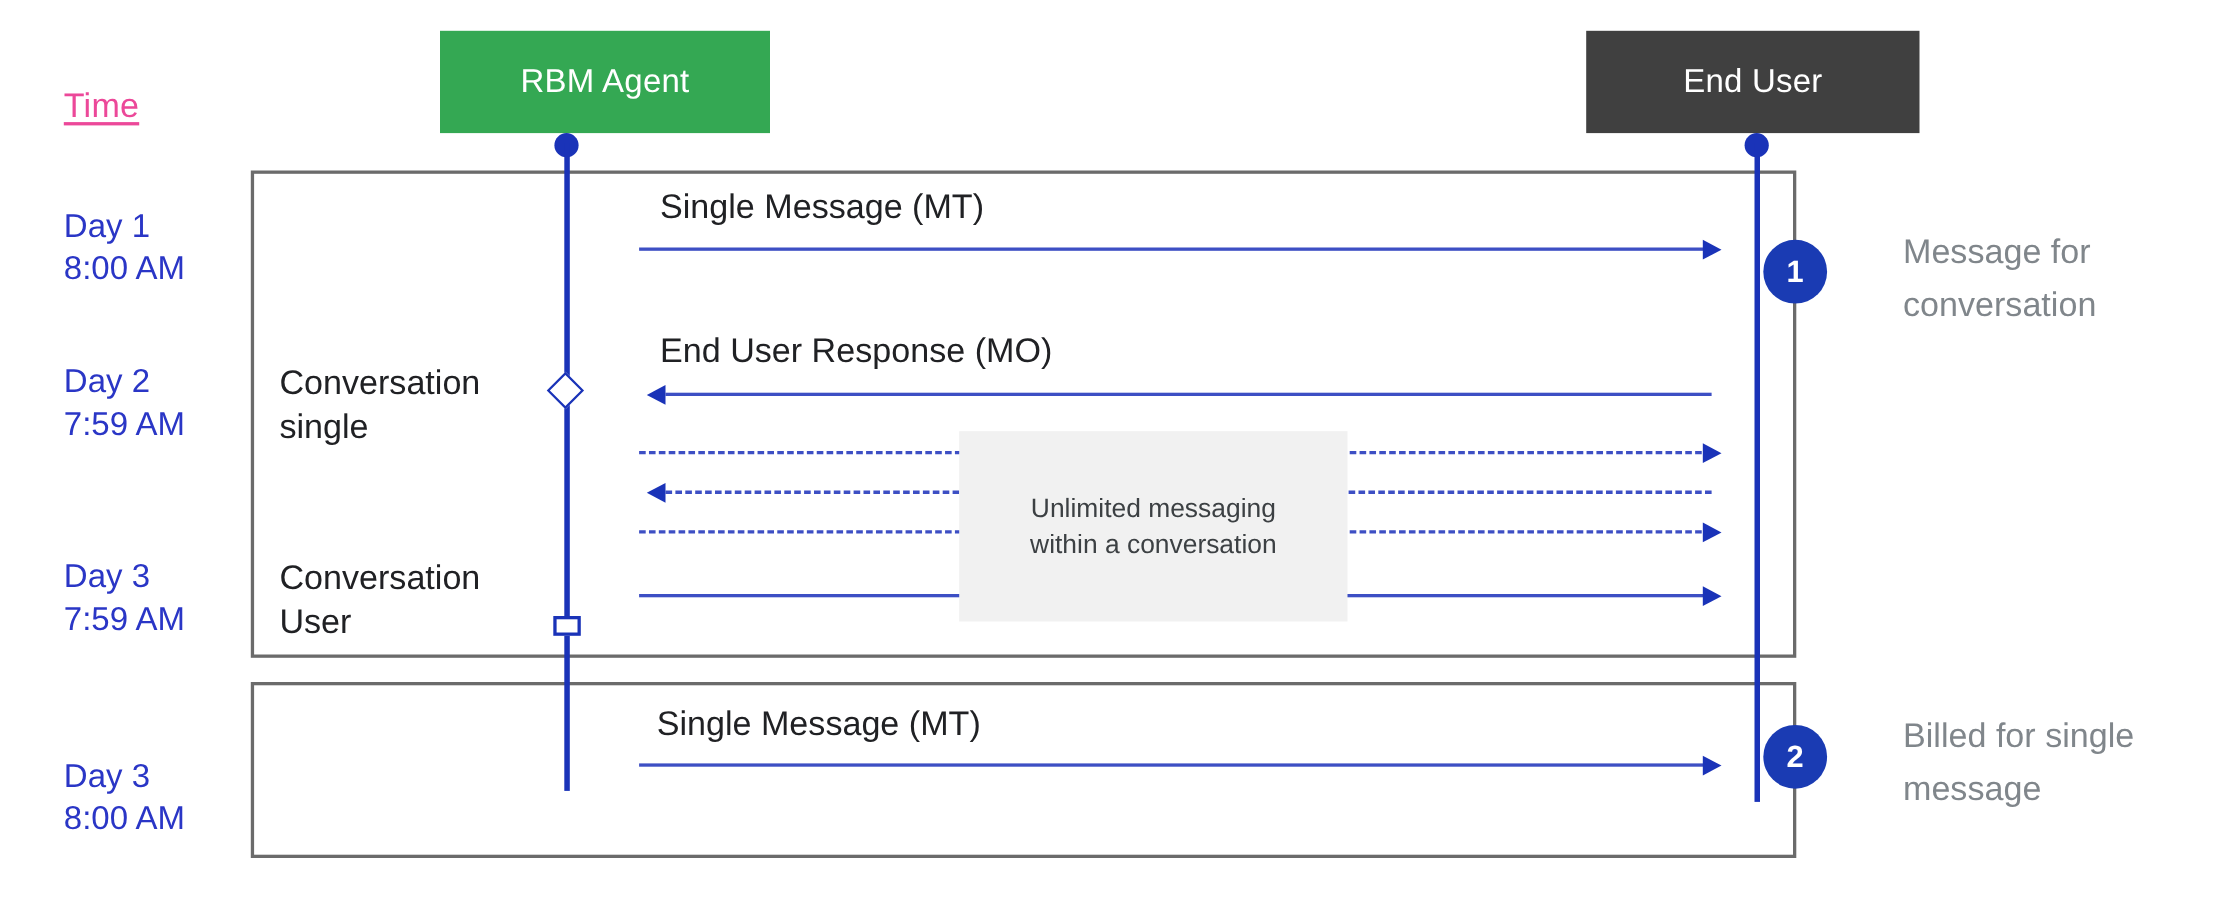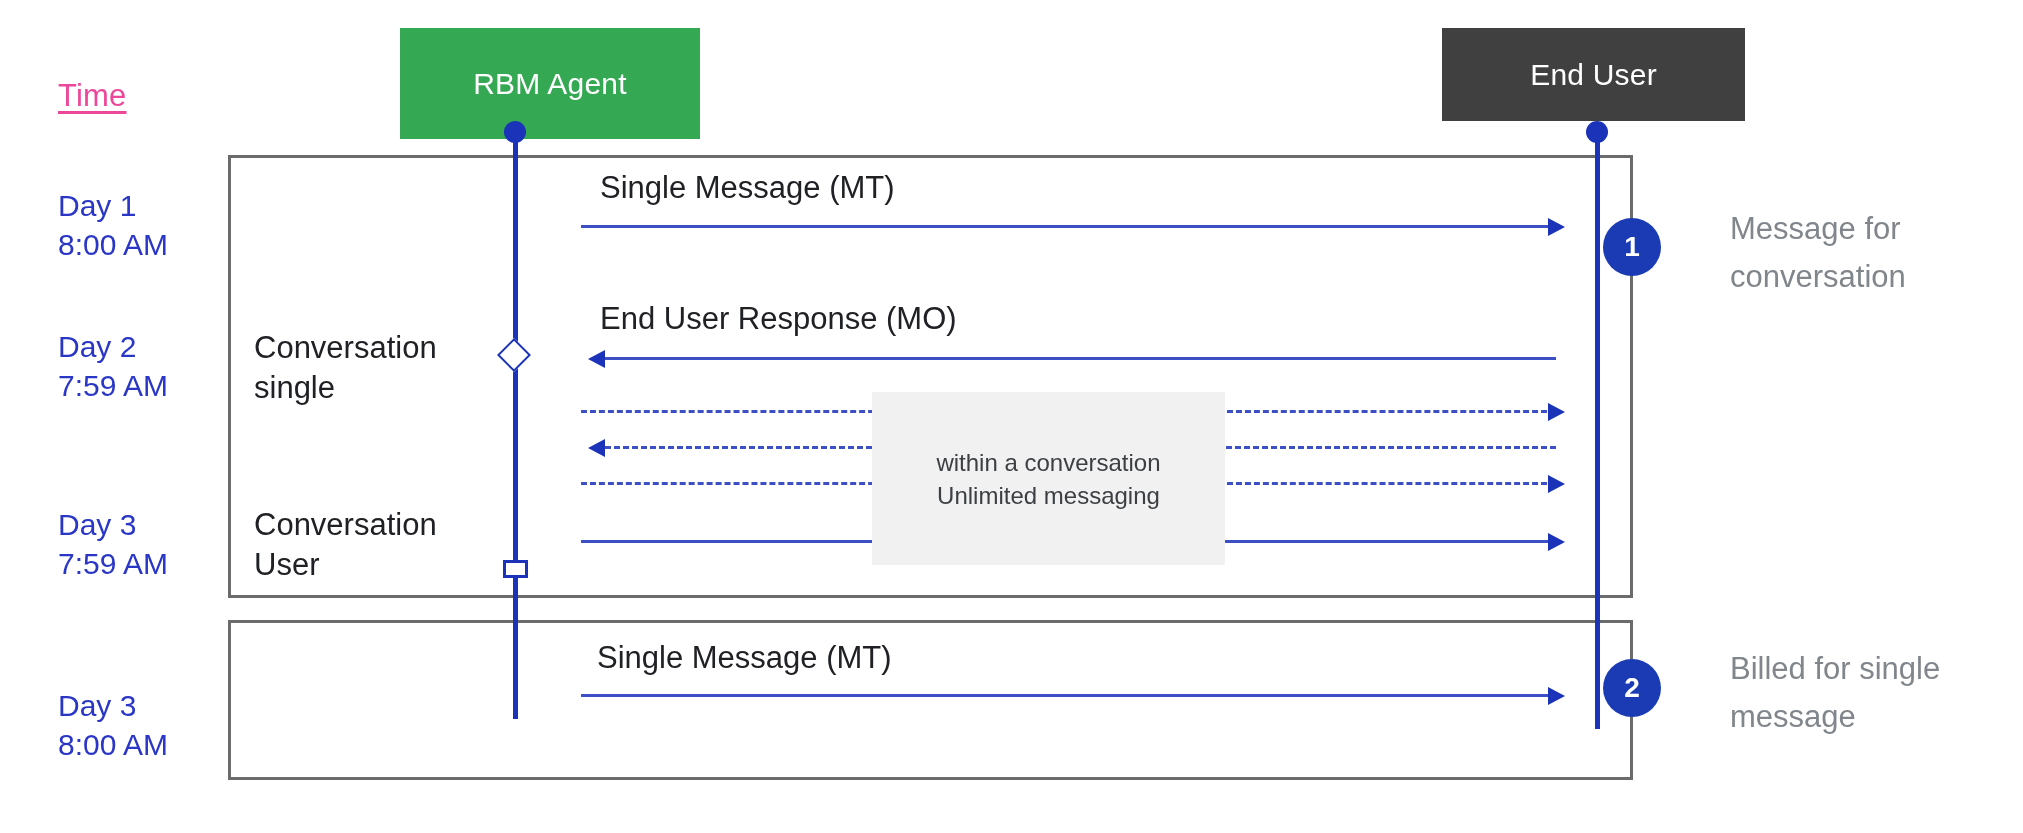--- a/index.html
+++ b/index.html
@@ -44,21 +44,21 @@
   .actor-box {
     display: flex;
     align-items: center;
     justify-content: center;
     color: #ffffff;
     font-size: 30px;
     letter-spacing: 0.2px;
   }
   #actor-rbm {
     left: 400px; top: 28px;
-    width: 300px; height: 111px;
+    width: 300px; height: 93px;
     background: #34a853;
   }
   #actor-enduser {
     left: 1442px; top: 28px;
     width: 303px; height: 93px;
     background: #404040;
   }
 
   
   .lifeline {
@@ -248,22 +248,22 @@
   <div class="abs arrow-head left" style="left:588px; top:439px"></div>
 
   <div class="abs arrow-line dashed" style="left:581px; top:482px; width:975px"></div>
   <div class="abs arrow-head right" style="left:1548px; top:475px"></div>
 
   <div class="abs arrow-line" style="left:581px; top:540px; width:975px"></div>
   <div class="abs arrow-head right" style="left:1548px; top:533px"></div>
 
   <div class="abs" id="note-unlimited">
     <div>
+      <span class="tl">Unlimited messaging</span>
       <span class="tl">within a conversation</span>
-      <span class="tl">Unlimited messaging</span>
     </div>
   </div>
 
   <div class="abs msg-caption" style="left:597px; top:640px">Single Message (MT)</div>
   <div class="abs arrow-line" style="left:581px; top:694px; width:975px"></div>
   <div class="abs arrow-head right" style="left:1548px; top:687px"></div>
 
   <div class="abs badge" id="badge-1">
     <span>1</span>
   </div>

